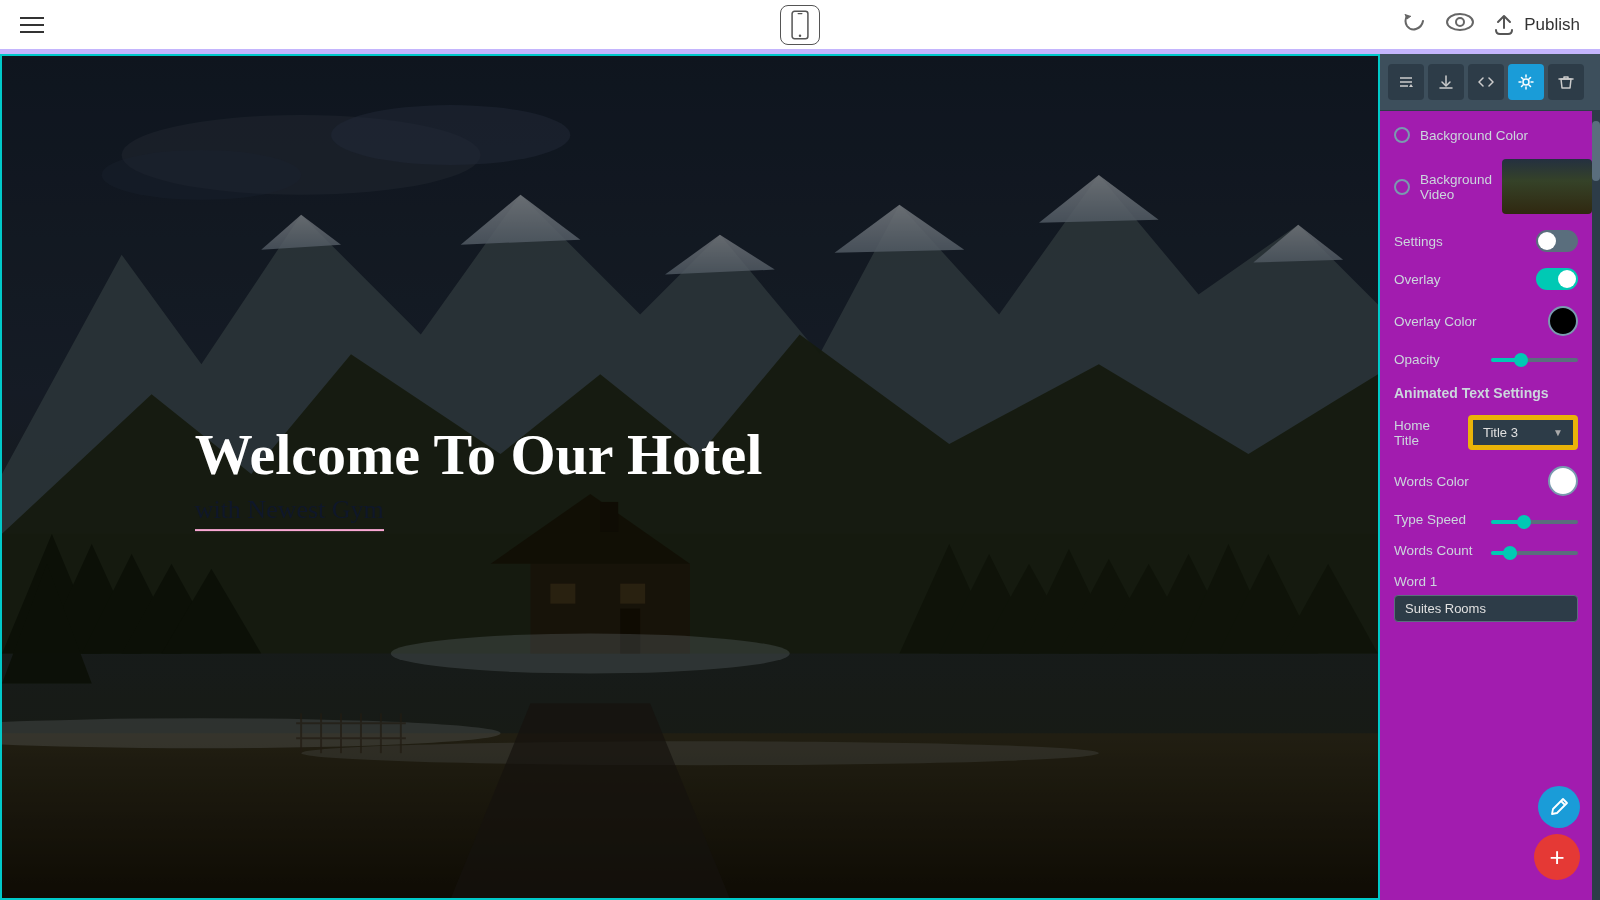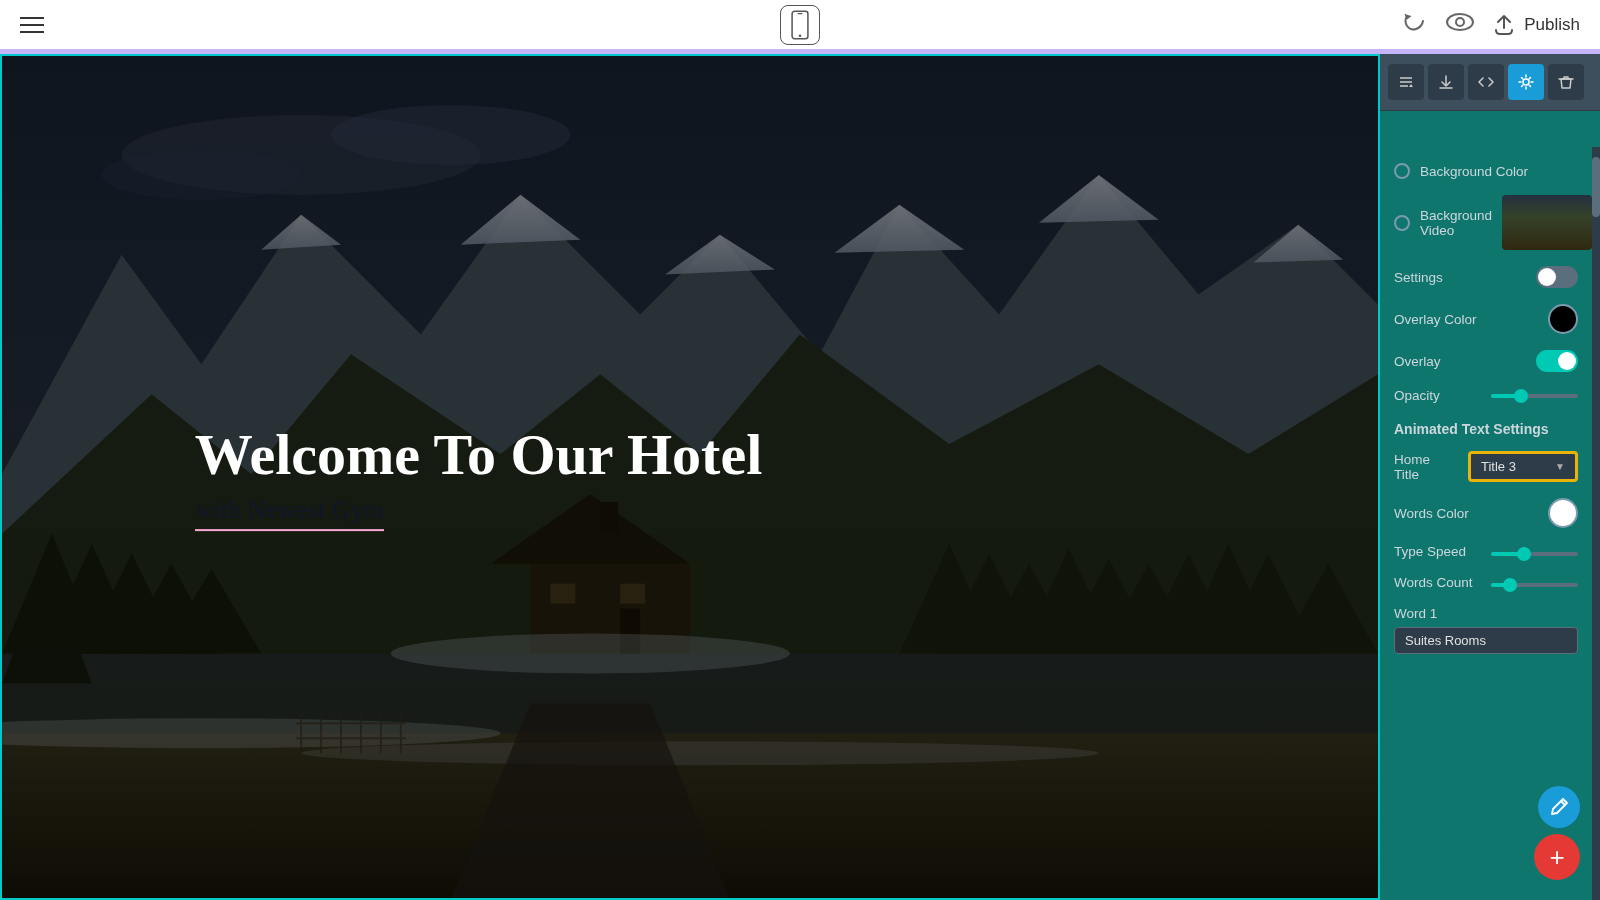--- a/index.html
+++ b/index.html
@@ -81,28 +81,27 @@
       font-weight: 400;
       font-family: Georgia, serif;
       border-bottom: 2px solid #f9a8d4;
       padding-bottom: 4px;
       display: inline-block;
     }
 
     
     #side-panel {
       width: 220px;
-      background: #0f766e;
+      background: #a21caf;
       height: 100%;
       display: flex;
       flex-direction: column;
       overflow: hidden;
       position: relative;
       flex-shrink: 0;
-      gap: 36px;
     }
 
     
     #panel-toolbar {
       display: flex;
       align-items: center;
       background: #3d4f5c;
       padding: 10px 8px;
       gap: 4px;
       border-bottom: 1px solid #2d3c48;
@@ -196,21 +195,21 @@
       background: #00c9b4;
     }
     .slider-thumb {
       width: 14px; height: 14px;
       border-radius: 50%; background: #00c9b4;
       position: absolute; top: -5px; transform: translateX(-50%);
     }
 
     
     .dropdown-wrap {
-      background: #2d3c48; border: 3px solid #eab308;
+      background: #2d3c48; border: 5px solid #eab308;
       border-radius: 4px; padding: 5px 10px;
       color: #e0e0e0; font-size: 13px;
       display: flex; align-items: center; justify-content: space-between;
       min-width: 110px; cursor: pointer;
     }
 
     
     .panel-input {
       background: #2d3c48; border: 1px solid #5a6e7d;
       border-radius: 4px; padding: 5px 10px;
@@ -454,29 +453,29 @@
         </div>
 
         <div class="panel-row">
           <span class="panel-row-label">Settings</span>
           <div class="toggle-wrap off">
             <div class="toggle-knob"></div>
           </div>
         </div>
 
         <div class="panel-row">
-          <span class="panel-row-label">Overlay Color</span>
-          <div class="color-swatch" style="background:#000;"></div>
-        </div>
-
-        <div class="panel-row">
           <span class="panel-row-label">Overlay</span>
           <div class="toggle-wrap on">
             <div class="toggle-knob"></div>
           </div>
+        </div>
+
+        <div class="panel-row">
+          <span class="panel-row-label">Overlay Color</span>
+          <div class="color-swatch" style="background:#000;"></div>
         </div>
 
         <div class="panel-row">
           <span class="panel-row-label">Opacity</span>
           <div class="slider-wrap">
             <div class="slider-fill" style="width:35%;"></div>
             <div class="slider-thumb" style="left:35%;"></div>
           </div>
         </div>
 

